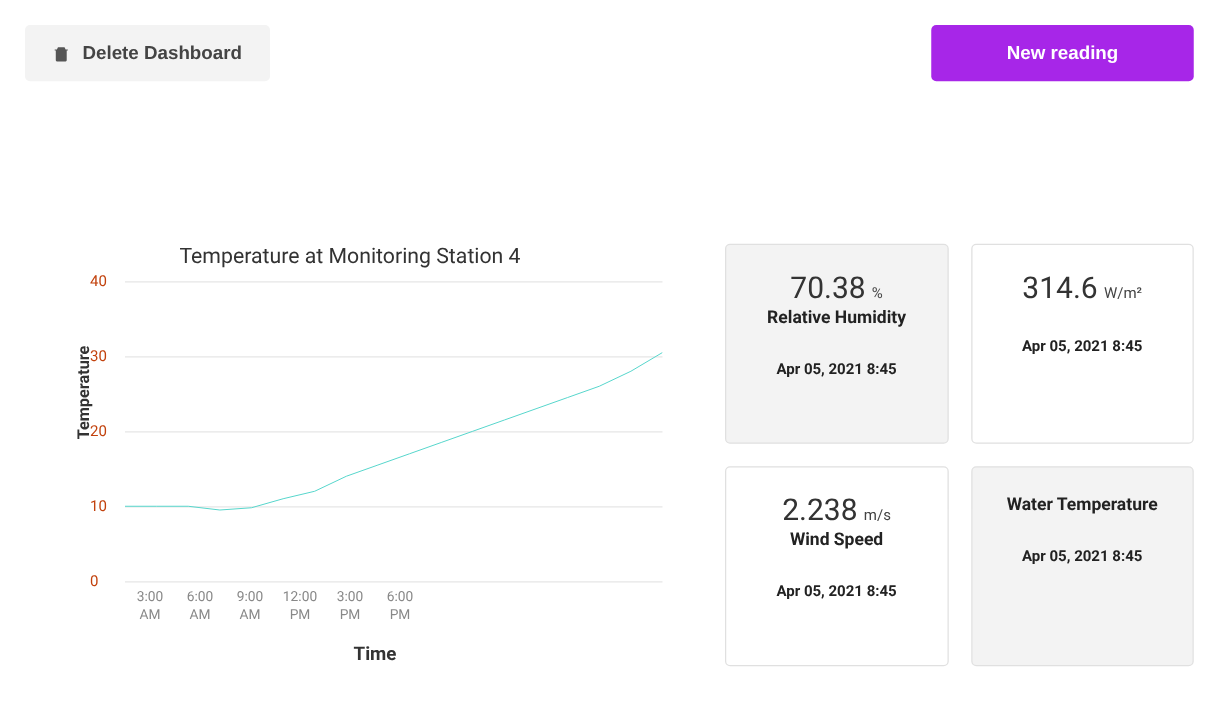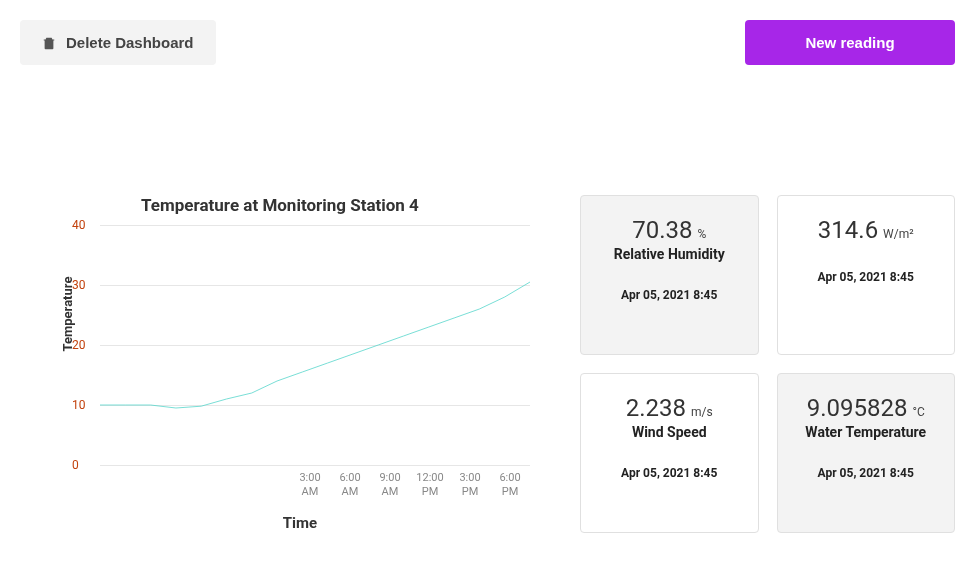--- a/index.html
+++ b/index.html
@@ -44,21 +44,21 @@
       display: flex;
       gap: 40px;
     }
     .chart-area {
       width: 520px;
       padding-top: 100px;
       position: relative;
     }
     .chart-title {
       font-size: 17px;
-      font-weight: 700;
+      font-weight: 400;
       color: #333;
       text-align: center;
       margin-bottom: 10px;
     }
     .chart-plot {
       position: relative;
       height: 240px;
       margin-left: 80px;
       margin-right: 10px;
     }
@@ -87,21 +87,21 @@
     }
     .y-tick {
       position: absolute;
       left: -28px;
       font-size: 12px;
       color: #c2410c;
       transform: translateY(-50%);
     }
     .x-ticks {
       display: flex;
-      justify-content: flex-end;
+      justify-content: flex-start;
       margin-left: 80px;
       margin-right: 10px;
       margin-top: 6px;
     }
     .x-tick {
       font-size: 11px;
       color: #888;
       text-align: center;
       width: 40px;
       line-height: 1.3;
@@ -212,18 +212,17 @@
       <div class="card">
         <div><span class="card-value">314.6</span><span class="card-unit"> W/m²</span></div>
         <div class="card-time">Apr 05, 2021 8:45</div>
       </div>
       <div class="card">
         <div><span class="card-value">2.238</span><span class="card-unit"> m/s</span></div>
         <div class="card-label">Wind Speed</div>
         <div class="card-time">Apr 05, 2021 8:45</div>
       </div>
       <div class="card shaded">
-        <div><span class="card-value">9.095828</span><span class="card-unit"> °C</span></div>
         <div class="card-label">Water Temperature</div>
         <div class="card-time">Apr 05, 2021 8:45</div>
       </div>
     </div>
 </div>
 
 </body></html>

